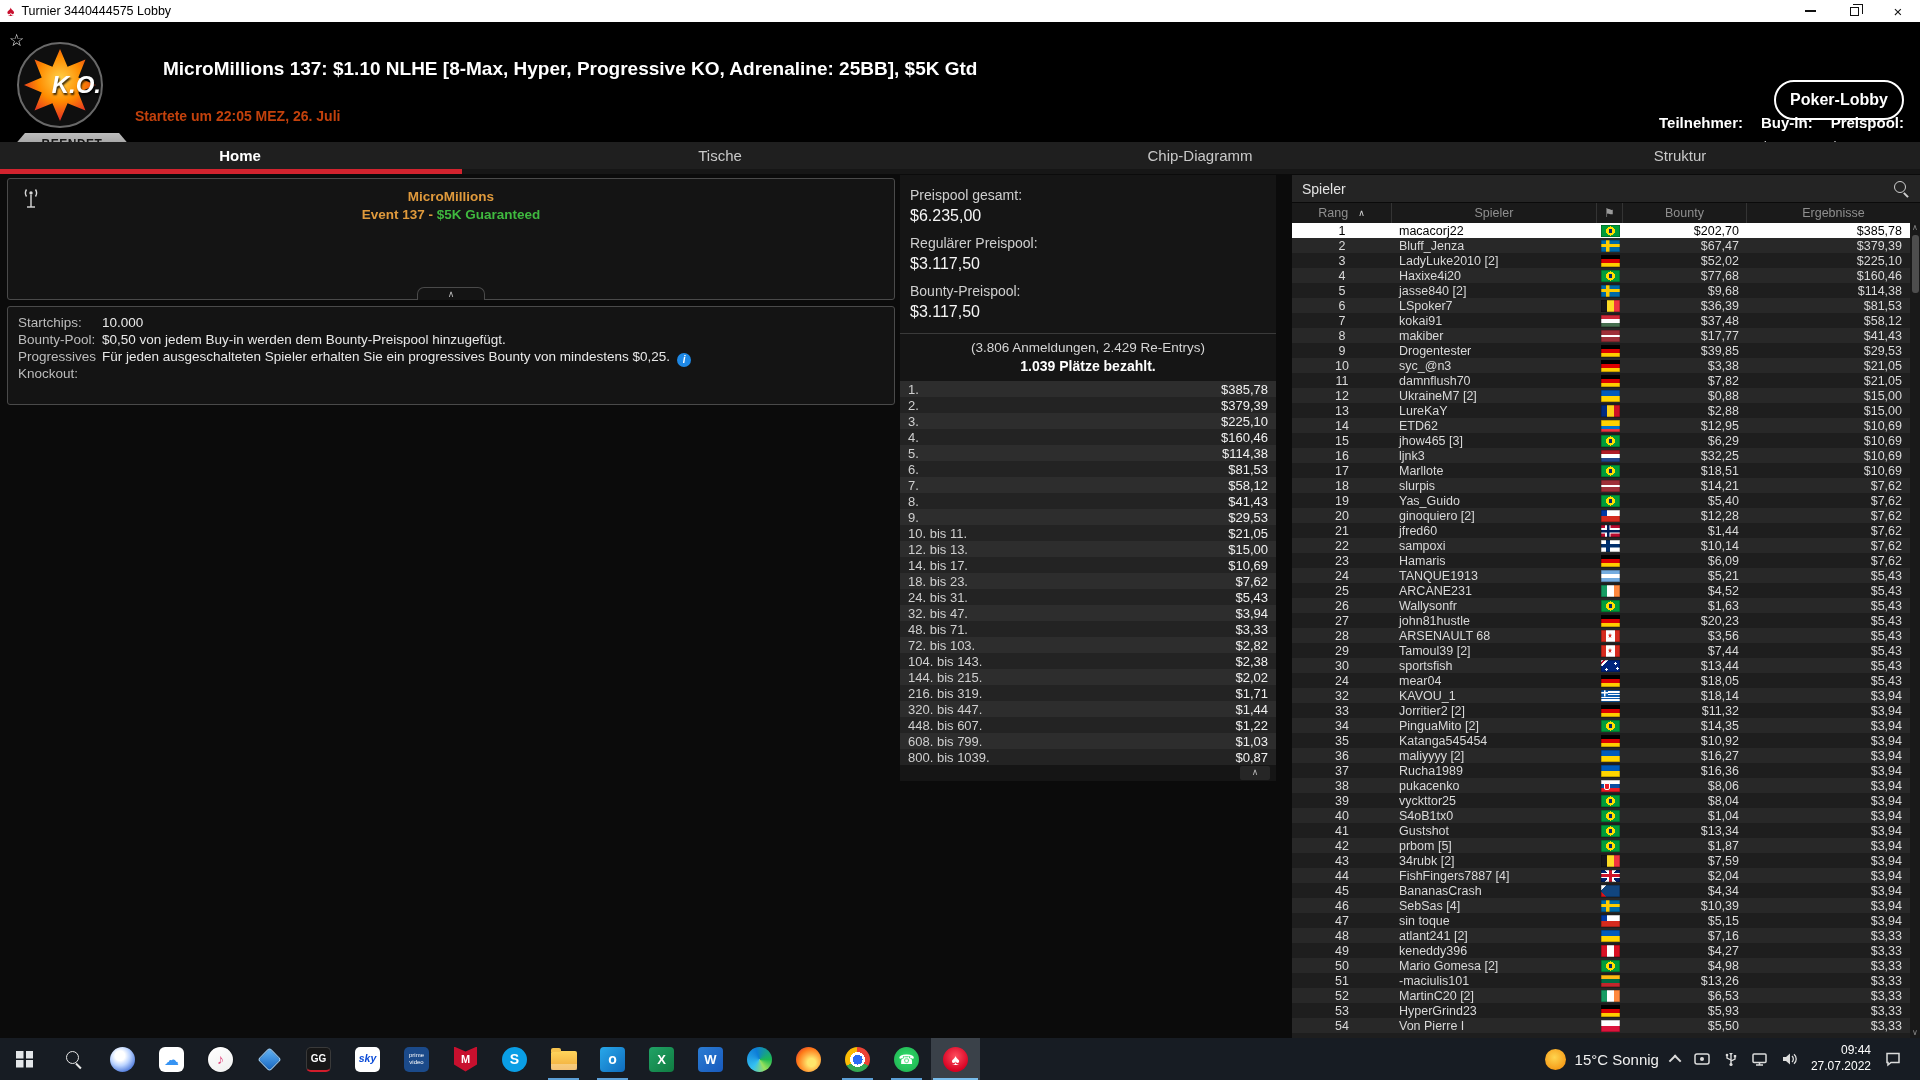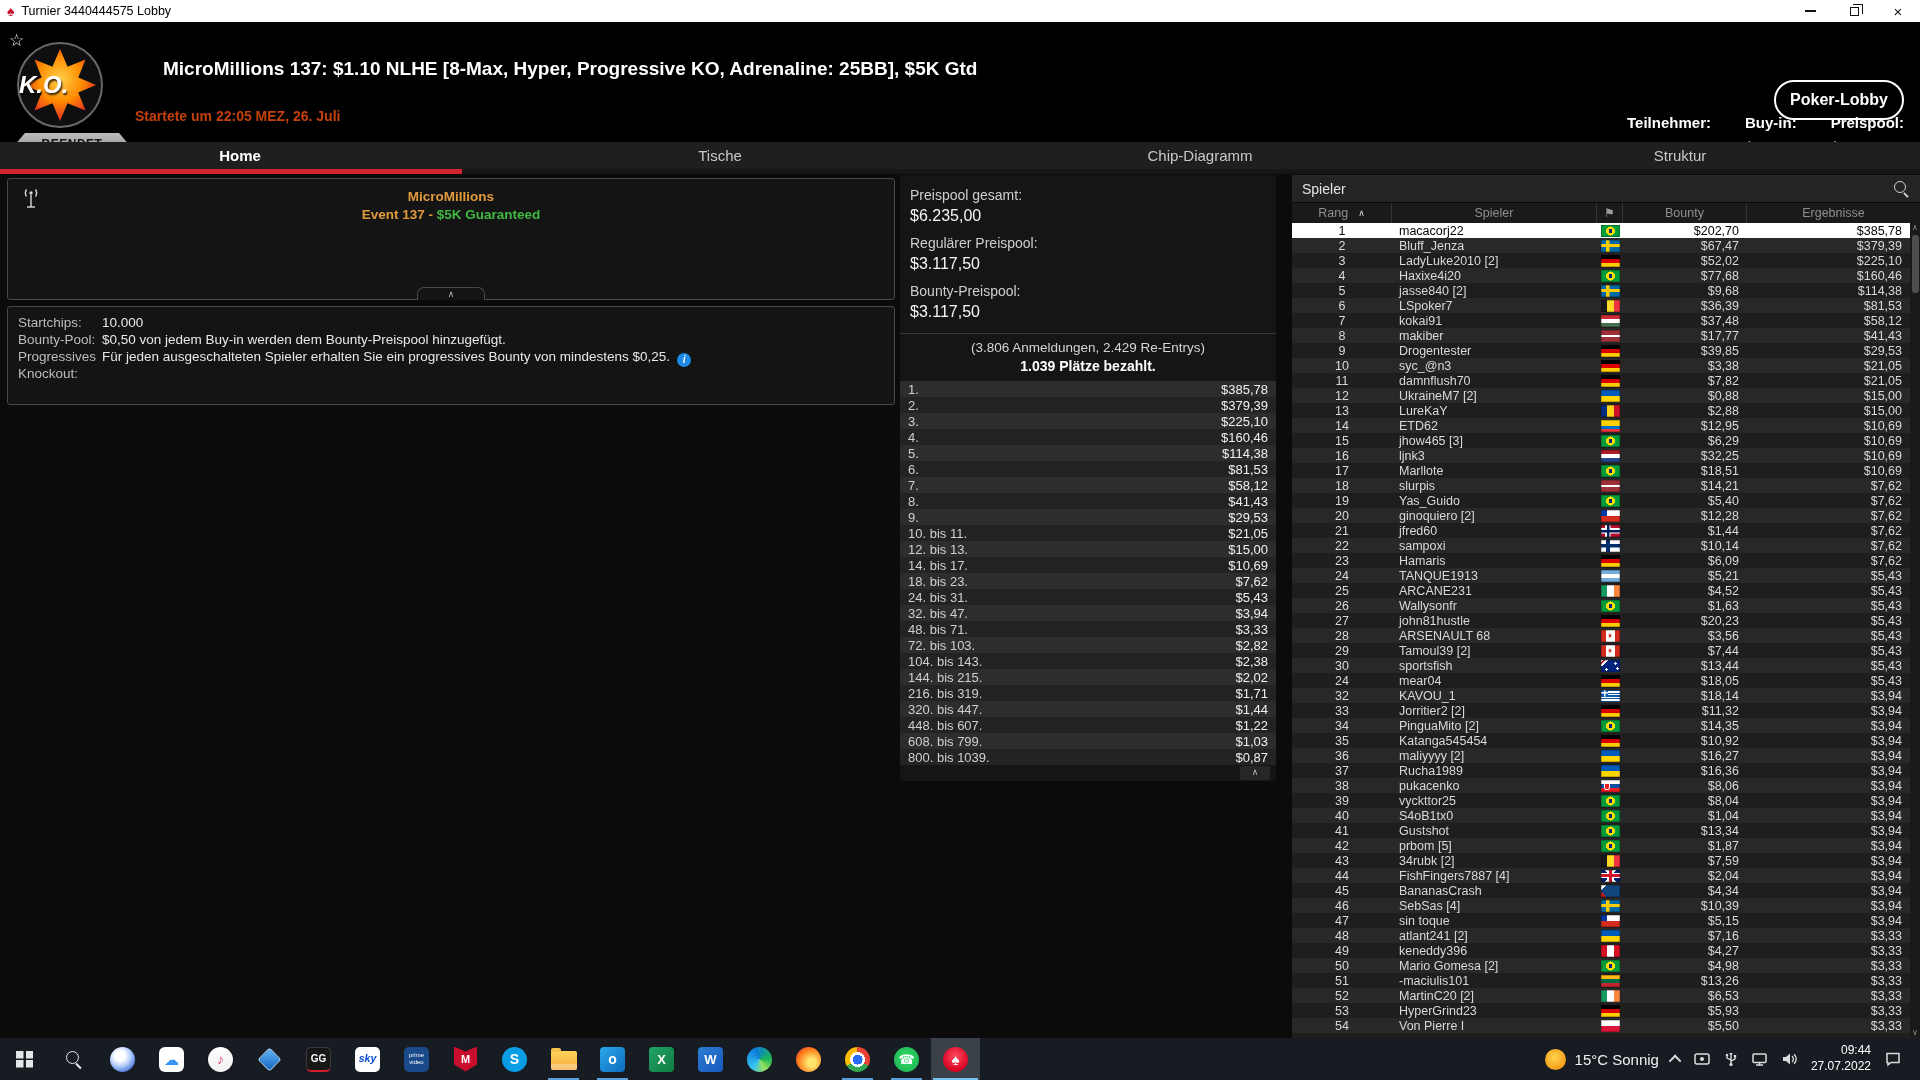--- a/index.html
+++ b/index.html
@@ -15,36 +15,36 @@
   .win-btn { width:44px; display:flex; align-items:center; justify-content:center; color:#111; }
   .ic-min { width:11px; height:1.5px; background:#111; display:block; }
   .ic-restore { width:9px; height:9px; border:1.4px solid #111; position:relative; display:block; background:#fff;}
   .ic-restore:before { content:""; position:absolute; top:-4px; left:2.5px; width:9px; height:9px; border:1.4px solid #111; border-left:none; border-bottom:none; }
   .ic-close { font-size:15px; line-height:15px; }
 
   
   .header { position:absolute; top:22px; left:0; right:0; height:120px; background:#000; }
   .fav-star { position:absolute; left:9px; top:8px; color:#e8e8e8; font-size:17px; }
   .ko-logo { position:absolute; left:17px; top:20px; width:86px; height:86px; border-radius:50%;
-    background:#0f0f0f; border:2px solid #696969; display:flex; align-items:center; justify-content:flex-start; }
+    background:#0f0f0f; border:2px solid #696969; display:flex; align-items:center; justify-content:flex-end; }
   .ko-logo:before { content:""; position:absolute; inset:5px;
     background: radial-gradient(circle at 50% 42%, #ffd24a 0%, #ff8c00 40%, #e53322 72%, #b71c1c 100%);
     clip-path: polygon(100% 50%,75.4% 60.5%,85.4% 85.4%,60.5% 75.4%,50% 100%,39.5% 75.4%,14.6% 85.4%,24.6% 60.5%,0% 50%,24.6% 39.5%,14.6% 14.6%,39.5% 24.6%,50% 0%,60.5% 24.6%,85.4% 14.6%,75.4% 39.5%); }
   .ko-text { position:relative; color:#fff; font-weight:bold; font-style:italic; font-size:24px; text-shadow:1px 2px 2px rgba(0,0,0,.8); }
   .status-badge { position:absolute; left:16px; top:111px; width:112px; height:21px;
     background:linear-gradient(#bdbdbd,#8d8d8d); color:#161616; font-weight:bold; font-size:12px;
     display:flex; align-items:center; justify-content:center; letter-spacing:.5px;
     clip-path:polygon(8% 0,92% 0,100% 50%,92% 100%,8% 100%,0 50%); }
   .h-title { position:absolute; left:163px; top:36px; font-size:19px; font-weight:bold; color:#fff; }
   .h-start { position:absolute; left:135px; top:86px; font-size:14px; font-weight:600; color:#c2410c; }
   .h-end   { position:absolute; left:135px; top:118px; font-size:14px; font-weight:600; color:#efefef; }
   .lobby-btn { position:absolute; right:16px; top:32px; width:130px; height:40px; border:2px solid #fff;
     border-radius:21px; background:transparent; color:#fff; font-size:16px; font-weight:bold;
     display:flex; align-items:center; justify-content:center;margin-top:26px; }
-  .h-stats { position:absolute; right:16px; top:92px; display:flex; gap:34px; }
+  .h-stats { position:absolute; right:16px; top:92px; display:flex; gap:18px; }
   .stat { display:flex; flex-direction:column; gap:7px; }
   .stat-label { font-size:15px; font-weight:bold; color:#fff; }
   .stat-value { font-size:15px; color:#fff; }
 
   
   .tabs { position:absolute; top:142px; left:0; right:0; height:27px; background:#1f1f1f; display:flex; }
   .tab { width:480px; display:flex; align-items:center; justify-content:center; font-size:15px; color:#c9c9c9; cursor:default; }
   .tab.active { color:#fff; font-weight:bold; }
   .tab-accent { position:absolute; top:169px; left:0; width:462px; height:5px; background:#d2232e; }
   .tab-accent-rest { position:absolute; top:169px; left:462px; right:0; height:5px; background:#161616; }

